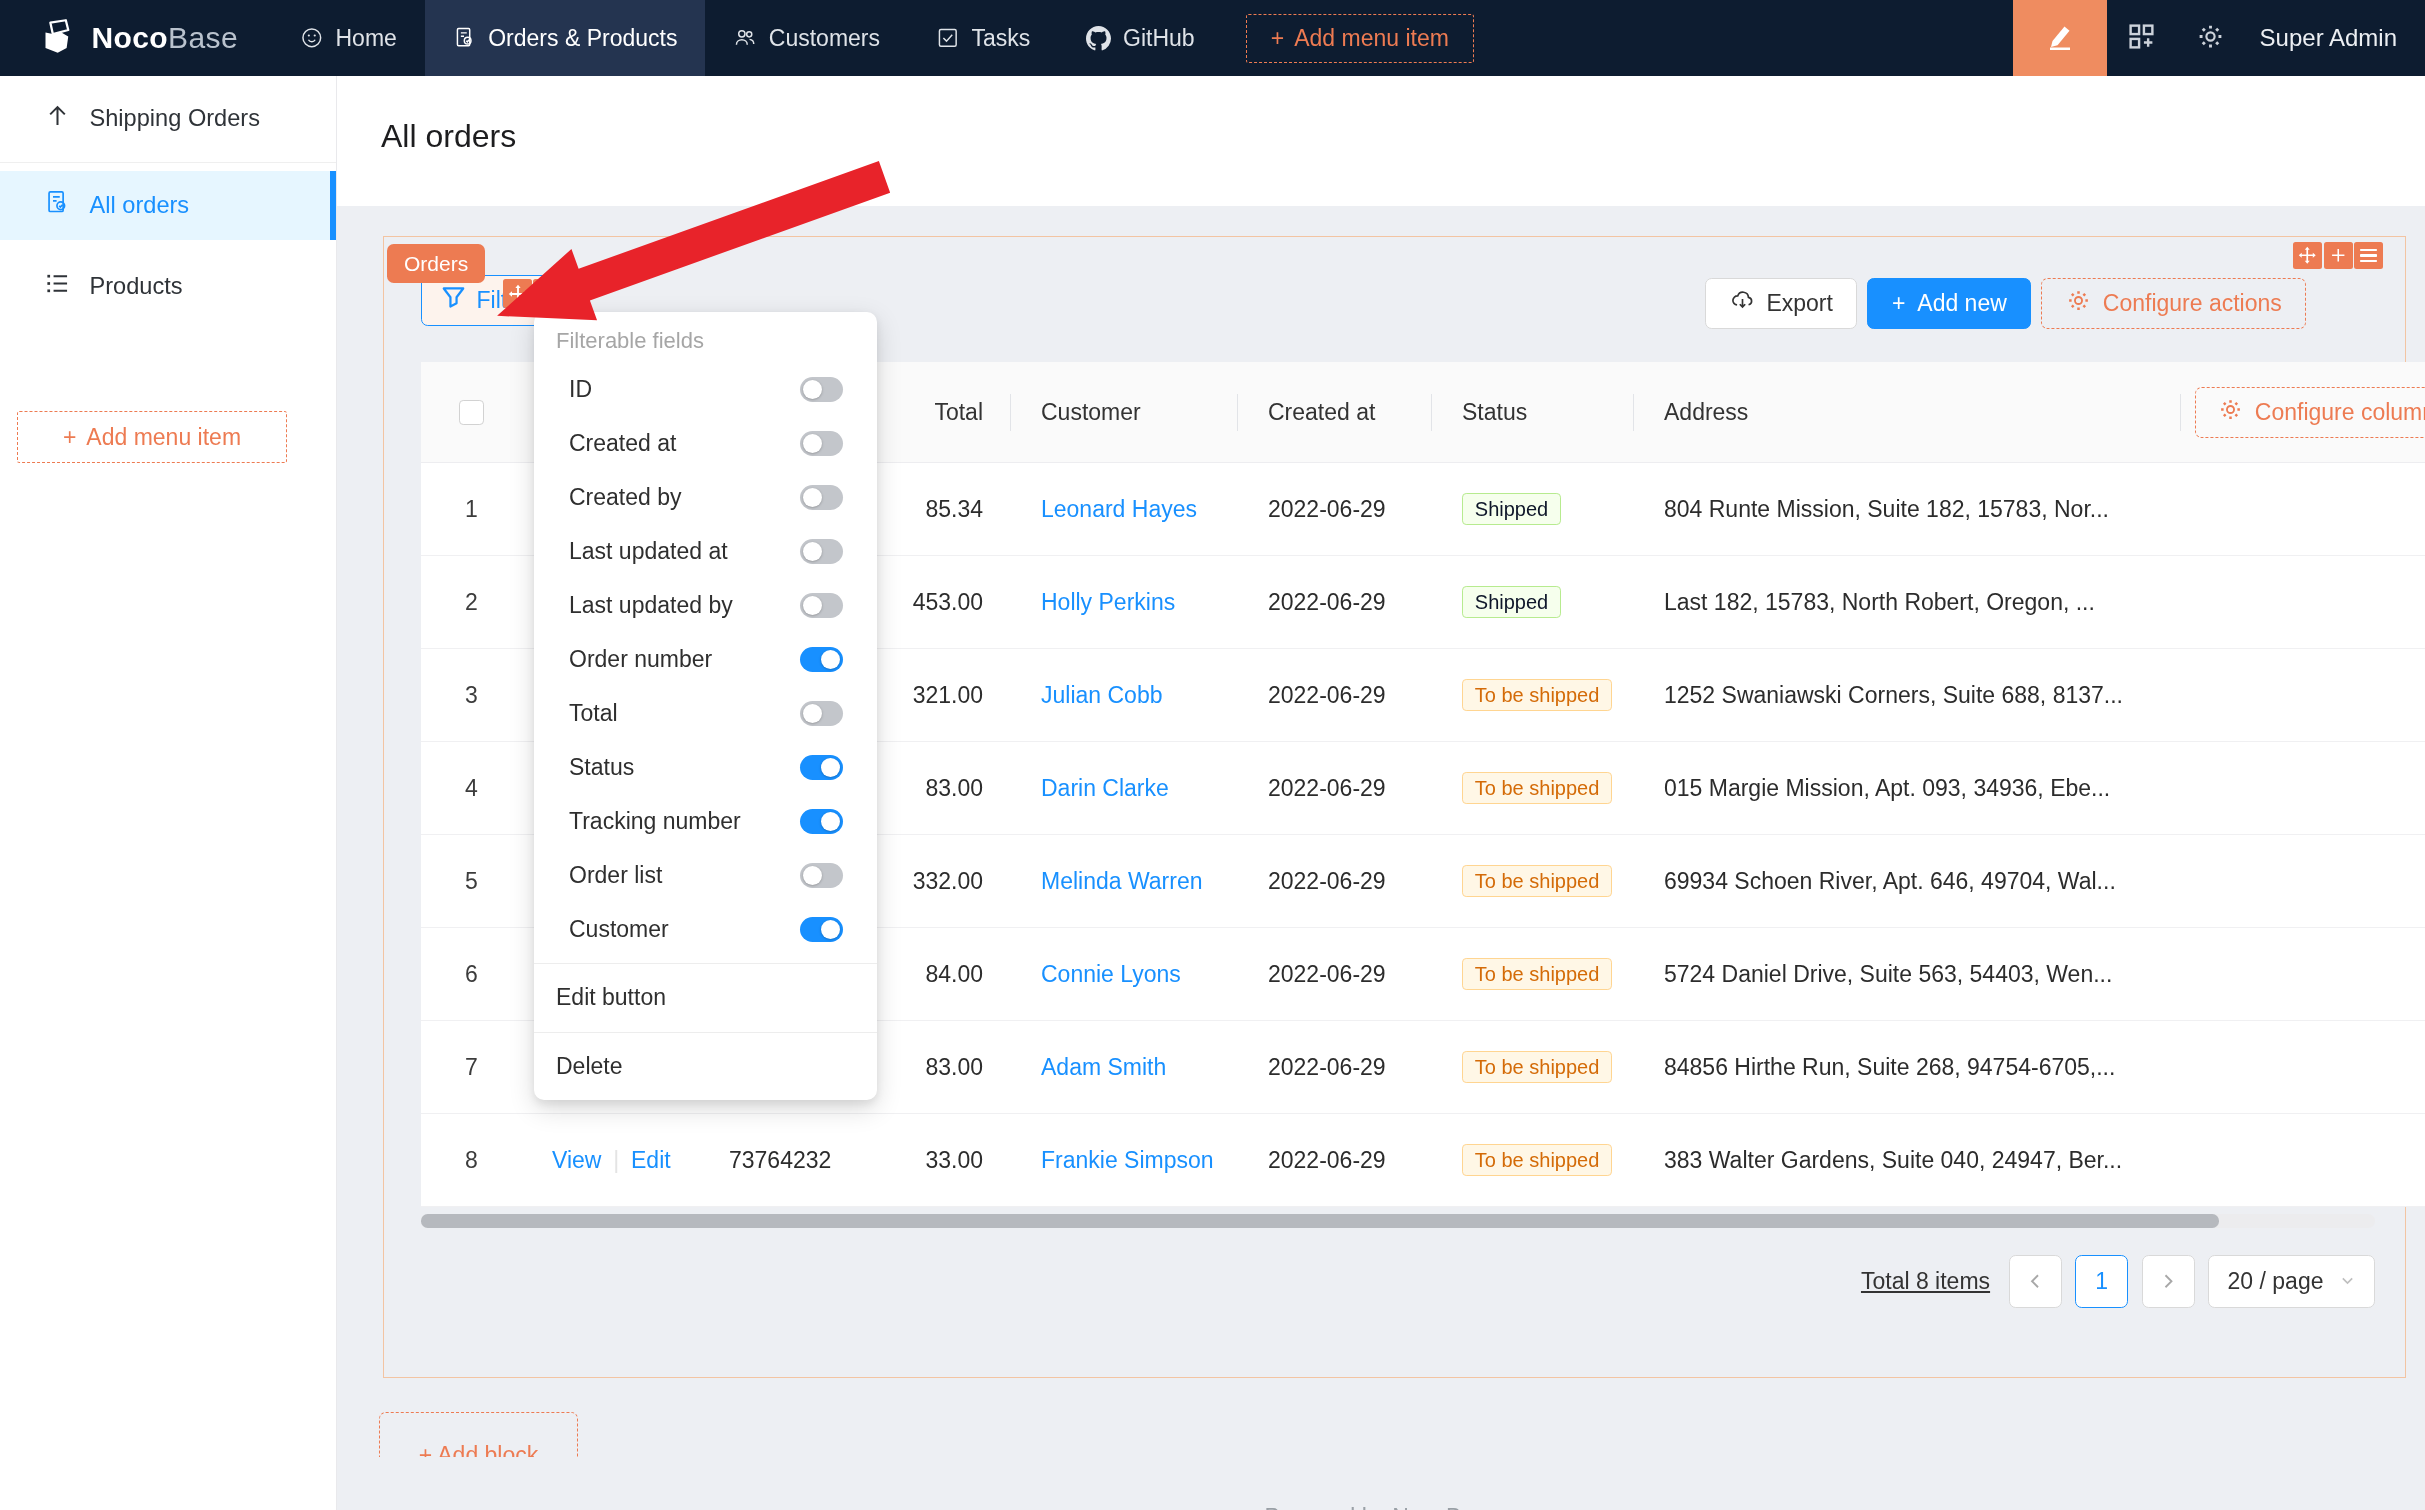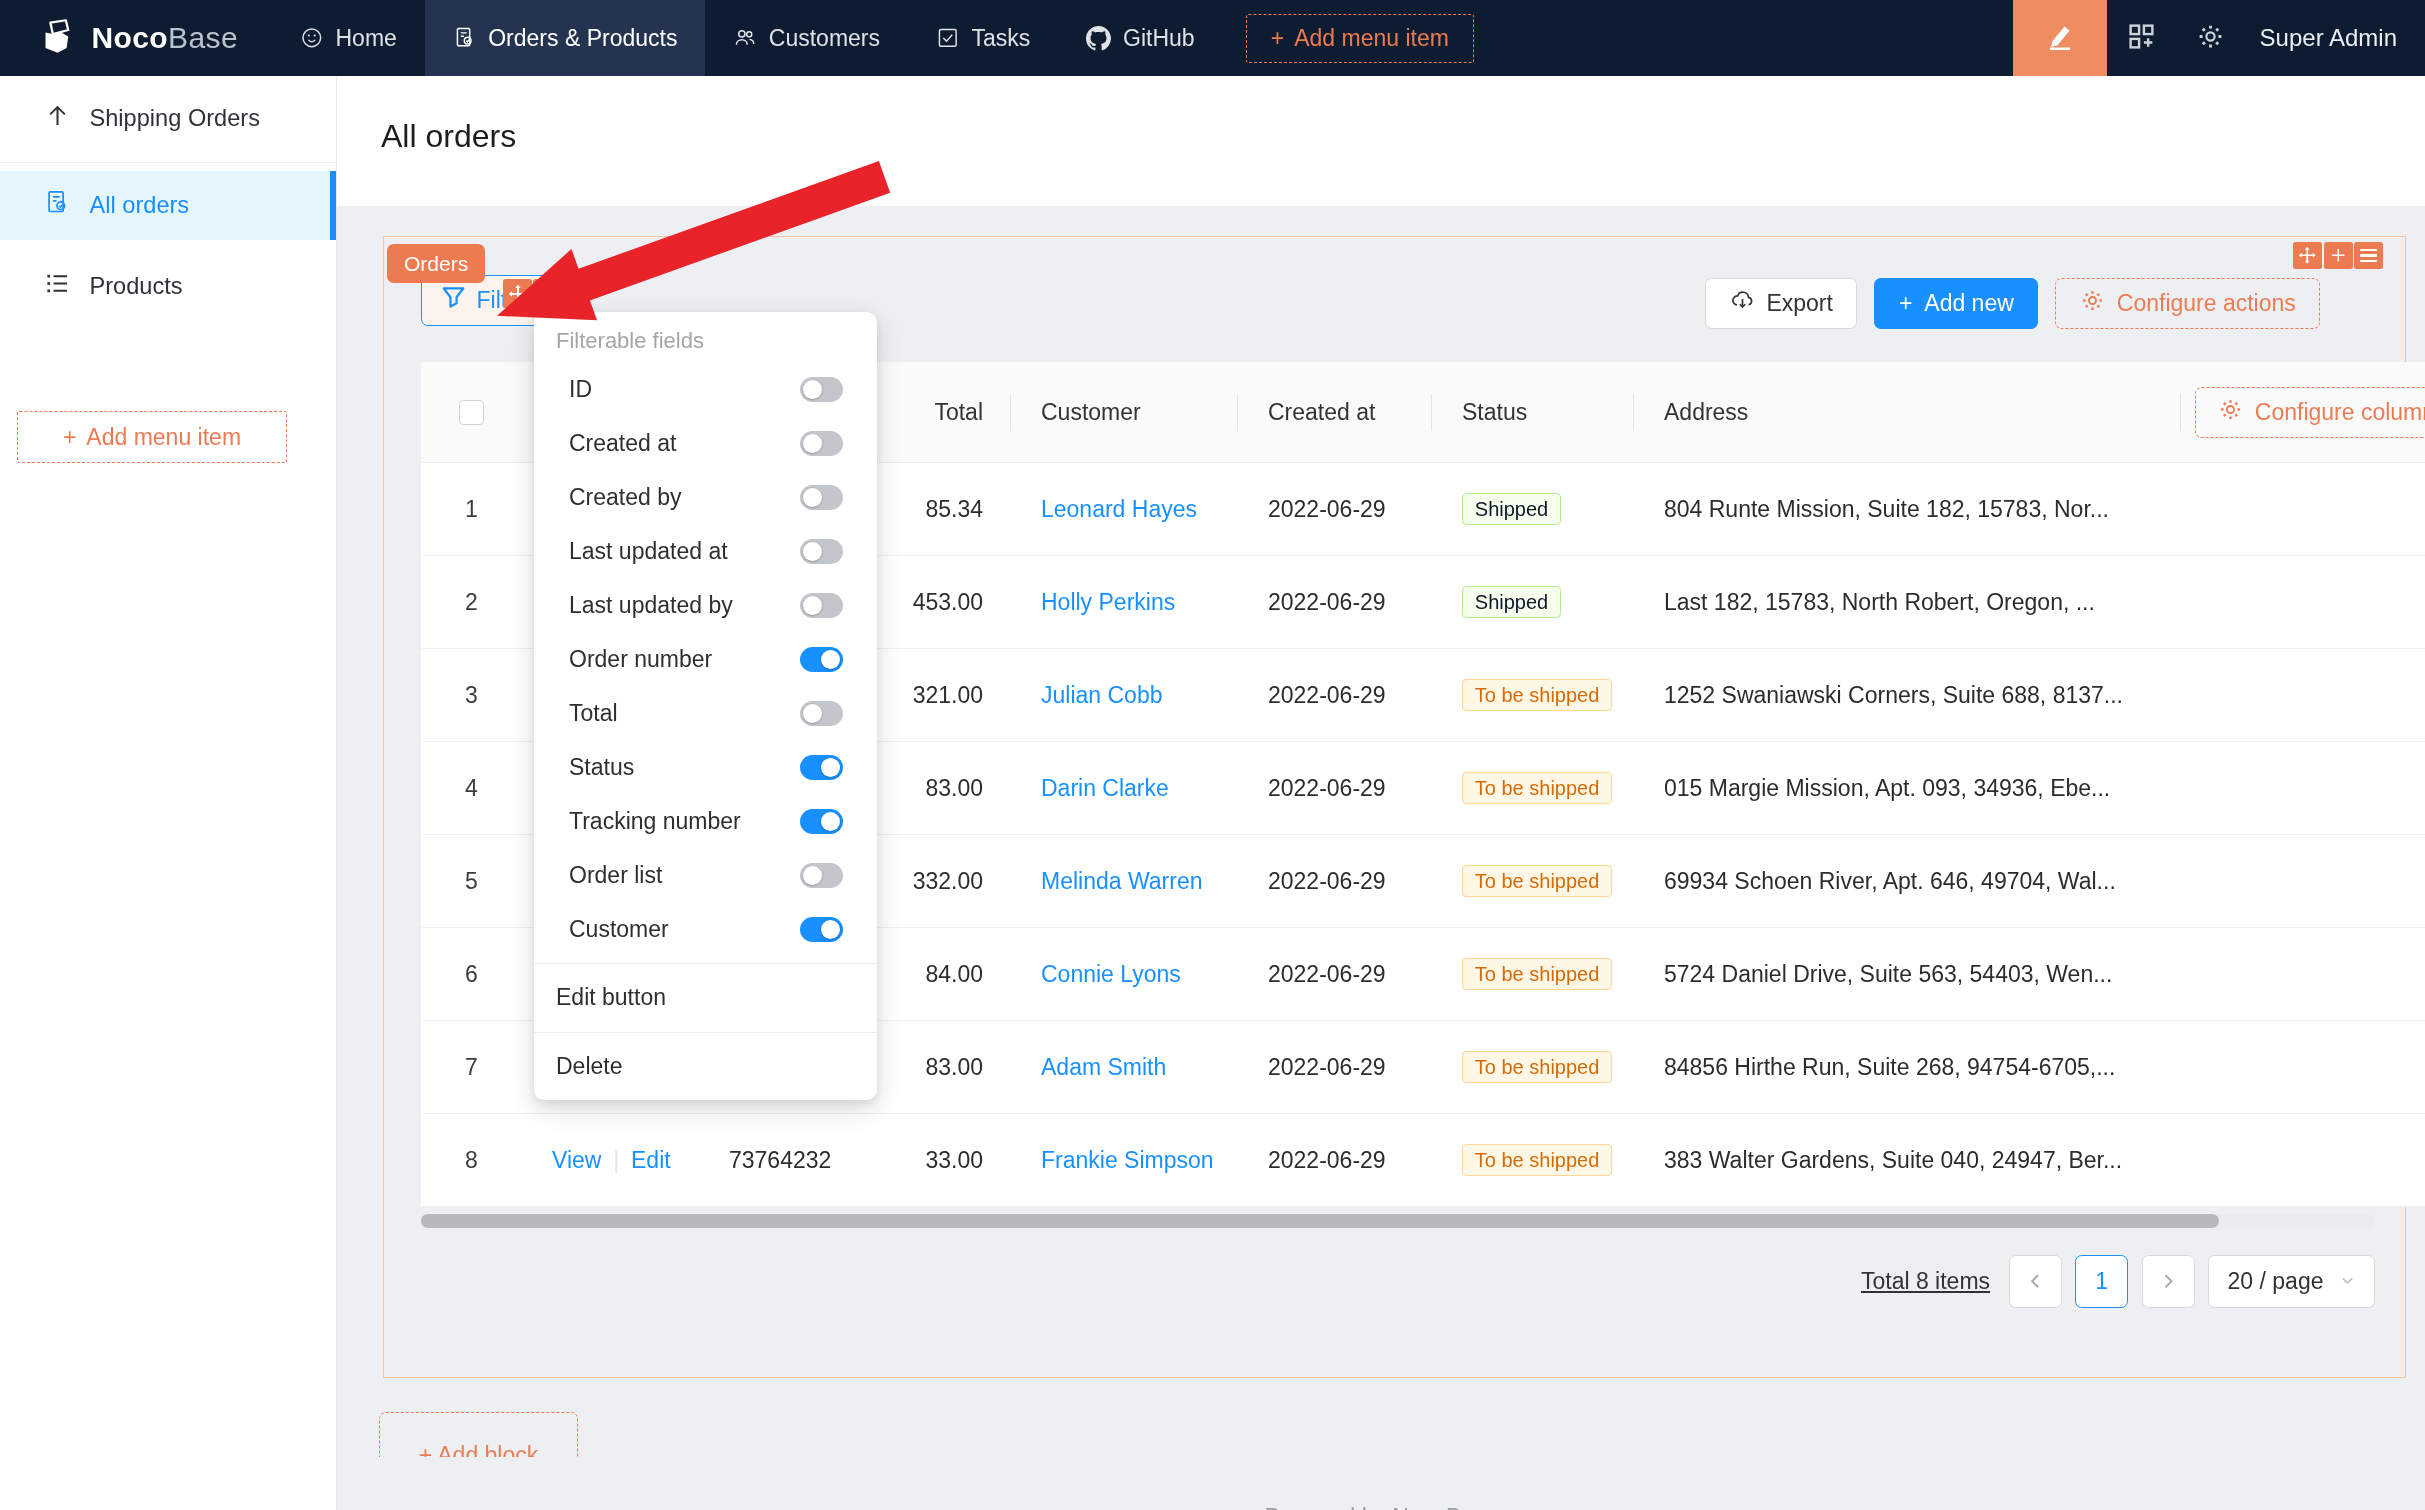--- a/index.html
+++ b/index.html
@@ -41,21 +41,21 @@
   #block-border{position:absolute;left:383px;top:236px;width:2023px;height:1142px;border:1.7px solid #f3c4a2;z-index:4;pointer-events:none;}
   #orders-badge{position:absolute;left:387px;top:244px;height:39px;padding:0 17px;background:#ed7b52;border-radius:6.7px;color:#fff;font-size:21px;display:flex;align-items:center;z-index:30;}
 
   #filter-btn{position:absolute;left:421px;top:275px;width:140px;height:51px;background:#fdf3ed;border:1.7px solid #1890ff;border-radius:6.7px;display:flex;align-items:center;gap:11px;padding-left:18.5px;color:#1890ff;font-size:23px;z-index:25;cursor:pointer;}
   .mini-sq{position:absolute;width:29px;height:29px;background:#ed7b52;border-radius:2.5px;display:flex;align-items:center;justify-content:center;z-index:31;cursor:pointer;}
   #sq-drag{left:503px;top:279px;}
   #sq-init{left:533px;top:279px;}
   .menu-bars{width:17px;height:13.5px;display:flex;flex-direction:column;justify-content:space-between;}
   .menu-bars i{display:block;height:2.5px;background:#fff;border-radius:0.8px;}
 
-  #toolbar-actions{position:absolute;left:1705px;top:278px;height:51px;display:flex;gap:17px;z-index:25;}
+  #toolbar-actions{position:absolute;left:1705px;top:278px;height:51px;display:flex;gap:10px;z-index:25;}
   .t-btn{height:51px;display:flex;align-items:center;gap:11.8px;padding:0 23.6px;border-radius:6.7px;font-size:23px;white-space:nowrap;cursor:pointer;}
   #btn-export{background:#fff;border:1.7px solid #d9d9d9;color:#333;}
   #btn-addnew{background:#1890ff;border:1.7px solid #1890ff;color:#fff;}
   #btn-cfg-actions{background:transparent;border:1.7px dashed #ed7b52;color:#ed7b52;}
 
   #corner-squares{position:absolute;left:2293px;top:242px;display:flex;gap:1.7px;z-index:30;}
   .corner-sq{width:29px;height:27px;background:#ed7b52;border-radius:2.5px;display:flex;align-items:center;justify-content:center;cursor:pointer;}
 
   
   #table{position:absolute;left:421px;top:362px;width:2047px;z-index:10;}

